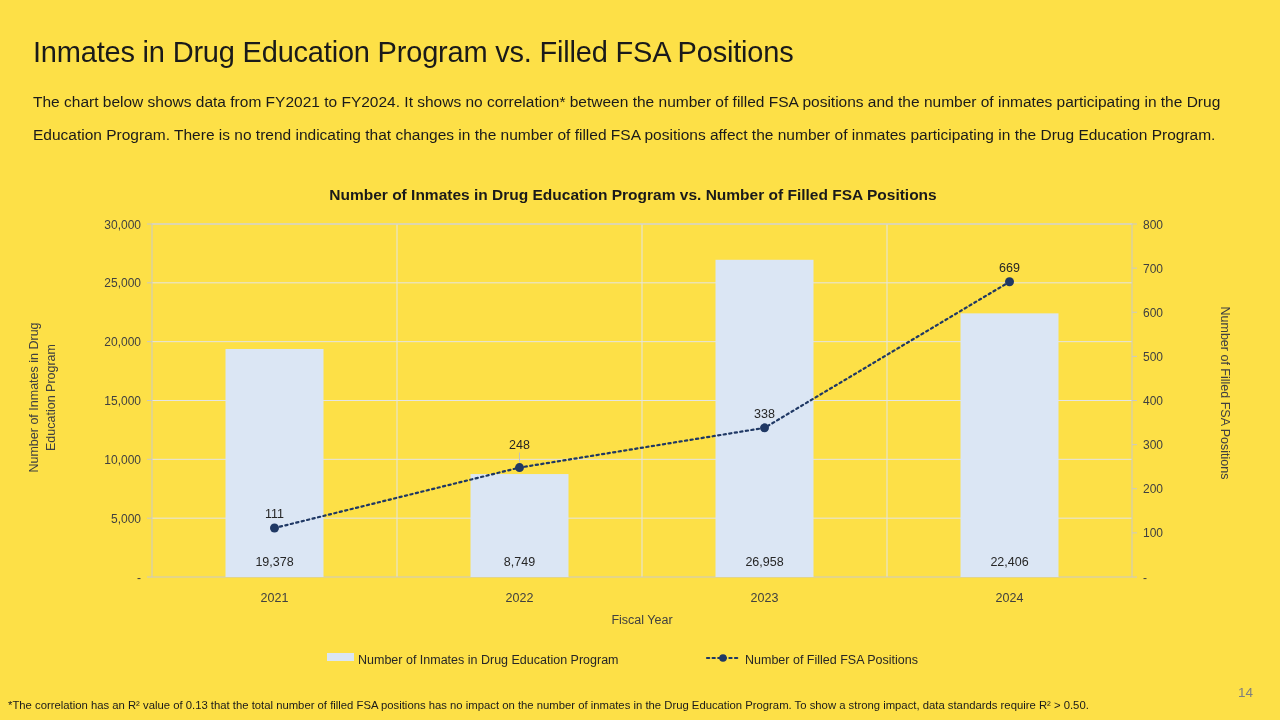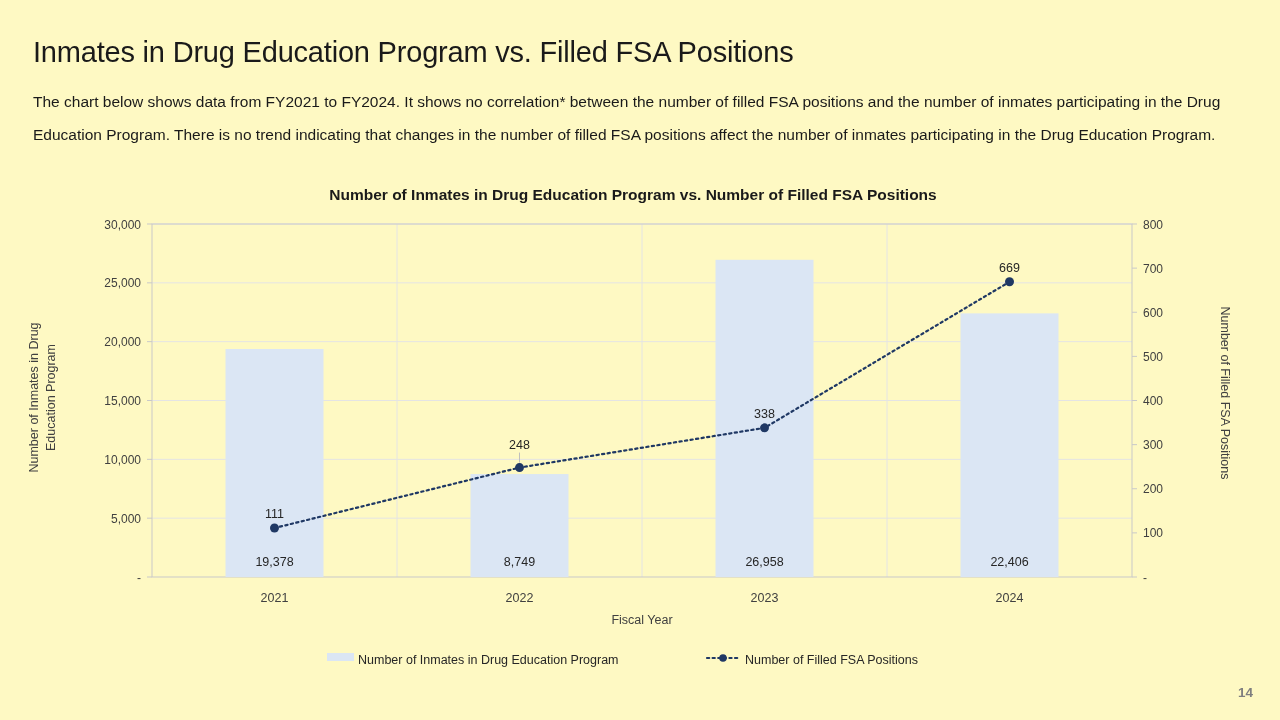--- a/index.html
+++ b/index.html
@@ -1,23 +1,23 @@
 <!DOCTYPE html>
 <html><head>
 <meta charset="utf-8">
 <style>
   html,body{margin:0;padding:0;}
   body{width:1280px;height:720px;background:#ffffff;font-family:"Liberation Sans",sans-serif;}
-  .slide{position:relative;width:1280px;height:720px;background:#fef9c3;overflow:hidden;}
+  .slide{position:relative;width:1280px;height:720px;background:#fde047;overflow:hidden;}
   .slide-title{position:absolute;left:33px;top:36px;margin:0;font-size:29px;font-weight:400;color:#1a1a1a;letter-spacing:-0.2px;}
   .slide-body{position:absolute;left:33px;top:85px;width:1216px;margin:0;font-size:15.5px;line-height:33px;color:#1a1a1a;}
   #chart-svg{position:absolute;left:0;top:0;width:1280px;height:720px;}
   #chart-svg text{font-family:"Liberation Sans",sans-serif;}
   .footnote{position:absolute;left:8px;top:699px;width:1210px;font-size:11.3px;color:#1a1a1a;white-space:nowrap;}
-  .page-number{position:absolute;right:27px;top:685px;font-size:13.5px;color:#7f7f7f;font-weight:bold;}
+  .page-number{position:absolute;right:27px;top:685px;font-size:13.5px;color:#7f7f7f;}
 </style>
 </head>
 <body>
 
 <div class="slide">
   <h1 class="slide-title">Inmates in Drug Education Program vs. Filled FSA Positions</h1>
   <p class="slide-body">The chart below shows data from FY2021 to FY2024. It shows no correlation* between the number of filled FSA positions and the number of inmates participating in the Drug Education Program. There is no trend indicating that changes in the number of filled FSA positions affect the number of inmates participating in the Drug Education Program.</p>
 
   <svg id="chart-svg" viewBox="0 0 1280 720" xmlns="http://www.w3.org/2000/svg" aria-hidden="false">
       <g>
@@ -101,14 +101,15 @@
       <text x="633" y="200" text-anchor="middle" font-size="15.5" font-weight="bold" fill="#1a1a1a">Number of Inmates in Drug Education Program vs. Number of Filled FSA Positions</text>
       <g>
         <rect x="327" y="653" width="27" height="8" fill="#dbe6f4"></rect>
         <text x="358" y="664" font-size="12.5" fill="#262626">Number of Inmates in Drug Education Program</text>
         <line x1="707" y1="658" x2="739" y2="658" stroke="#1f3864" stroke-width="2.2" stroke-dasharray="2.2 3.4" stroke-linecap="round"></line>
         <circle cx="723" cy="658" r="3.8" fill="#1f3864"></circle>
         <text x="745" y="664" font-size="12.5" fill="#262626">Number of Filled FSA Positions</text>
       </g>
     </svg>
 
+  <div class="footnote">*The correlation has an R² value of 0.13  that the total number of filled FSA positions has no impact on the number of inmates in the Drug Education Program. To show a strong impact, data standards require R² &gt; 0.50.</div>
   <div class="page-number">14</div>
 </div>
 
 </body></html>

